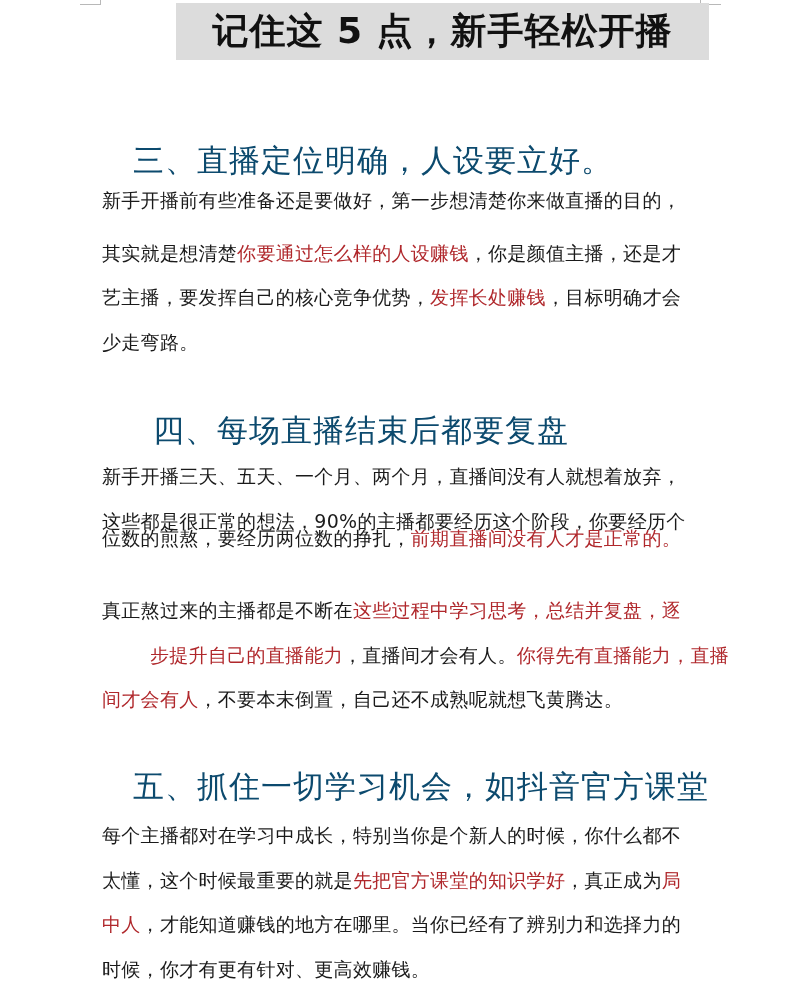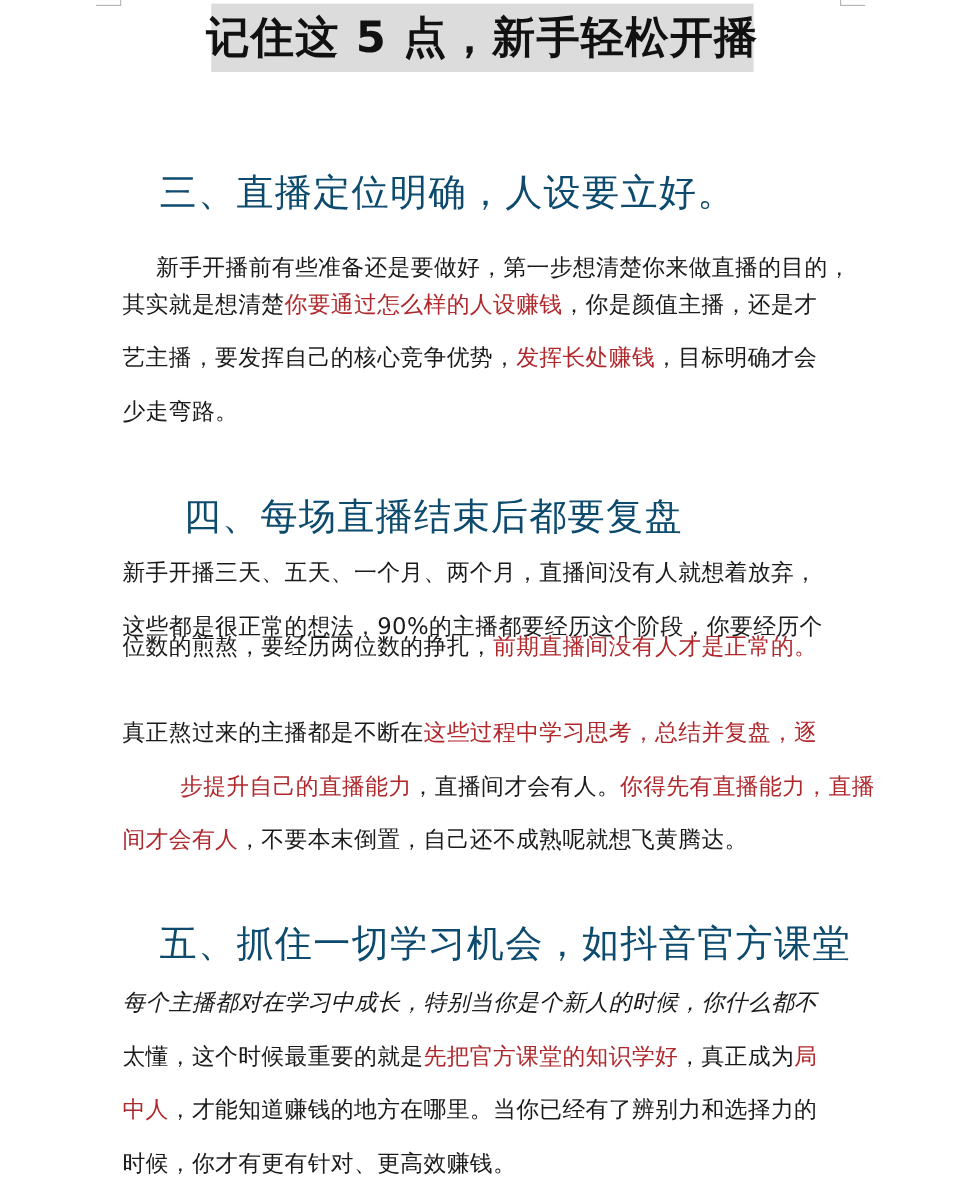--- a/index.html
+++ b/index.html
@@ -22,21 +22,21 @@
       height: 4px;
       border-bottom: 1px solid #b8b8b8;
     }
     .corner-left { left: 80px; border-right: 1px solid #b8b8b8; }
     .corner-right { left: 700px; border-left: 1px solid #b8b8b8; }
 
     .title-box {
       position: absolute;
       left: 176px;
       top: 3px;
-      width: 452px;
+      width: 533px;
       height: 57px;
       background: #dcdcdc;
       display: flex;
       align-items: center;
       justify-content: center;
     }
     .title-text {
       font-family: "DejaVu Sans", sans-serif;
       font-size: 36px;
       font-weight: bold;
@@ -77,21 +77,21 @@
 
 <div class="corner-mark corner-left"></div>
 <div class="corner-mark corner-right"></div>
 
 <div class="title-box">
   <span class="title-text">记住这 5 点，新手轻松开播</span>
 </div>
 
 <div class="section">
   <div class="heading" style="top:140px;">三、直播定位明确，人设要立好。</div>
-  <div class="body-line" style="top:210px;margin-left:28px;">
+  <div class="body-line" style="top:188px;">
     <span>新手开播前有些准备还是要做好，第一步想清楚你来做直播的目的，</span>
   </div>
   <div class="body-line" style="top:241px;">
     <span>其实就是想清楚</span><span class="hl">你要通过怎么样的人设赚钱</span><span>，你是颜值主播，还是才</span>
   </div>
   <div class="body-line" style="top:285px;font-family:Liberation Serif, serif;">
     <span>艺主播，要发挥自己的核心竞争优势，</span><span class="hl">发挥长处赚钱</span><span>，目标明确才会</span>
   </div>
   <div class="body-line" style="top:330px;">
     <span>少走弯路。</span>
@@ -115,21 +115,21 @@
   <div class="body-line" style="top:643px;margin-left:48px;">
     <span class="hl">步提升自己的直播能力</span><span>，直播间才会有人。</span><span class="hl">你得先有直播能力，直播</span>
   </div>
   <div class="body-line" style="top:687px;">
     <span class="hl">间才会有人</span><span>，不要本末倒置，自己还不成熟呢就想飞黄腾达。</span>
   </div>
 </div>
 
 <div class="section">
   <div class="heading" style="top:766px;">五、抓住一切学习机会，如抖音官方课堂</div>
-  <div class="body-line" style="top:823px;font-style:italic;">
+  <div class="body-line" style="top:823px;">
     <span>每个主播都对在学习中成长，特别当你是个新人的时候，你什么都不</span>
   </div>
   <div class="body-line" style="top:868px;">
     <span>太懂，这个时候最重要的就是</span><span class="hl">先把官方课堂的知识学好</span><span>，真正成为</span><span class="hl">局</span>
   </div>
   <div class="body-line" style="top:912px;">
     <span class="hl">中人</span><span>，才能知道赚钱的地方在哪里。当你已经有了辨别力和选择力的</span>
   </div>
   <div class="body-line" style="top:957px;">
     <span>时候，你才有更有针对、更高效赚钱。</span>

